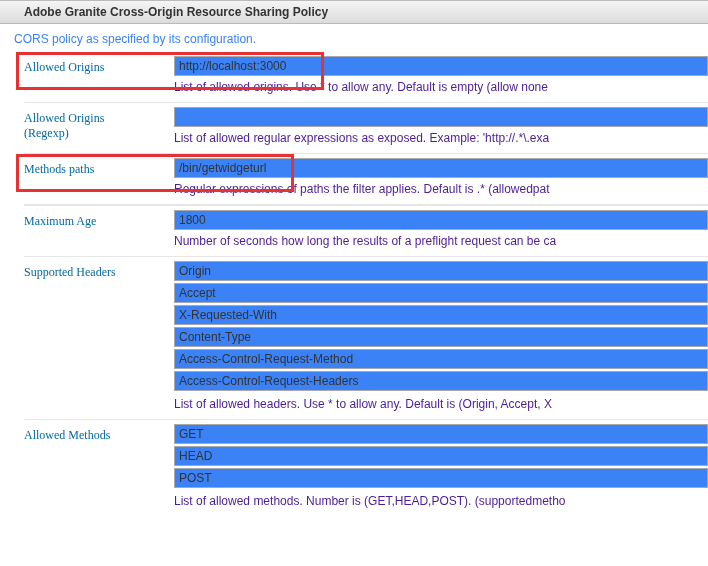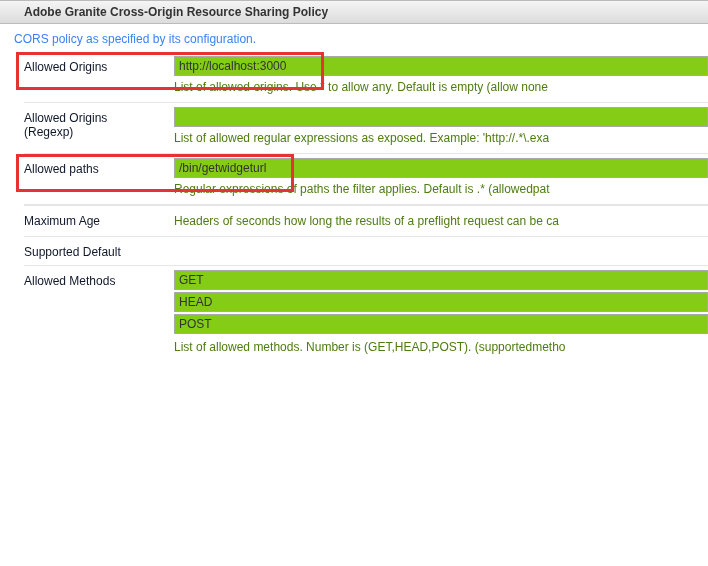--- a/index.html
+++ b/index.html
@@ -28,39 +28,40 @@
     padding: 0 0 10px 14px;
   }
   .row {
     display: flex;
     align-items: flex-start;
     padding: 4px 0 2px 0;
   }
   .label-cell {
     width: 160px;
     padding: 4px 8px 4px 10px;
-    color: #0f172a;
+    color: #0369a1;
+    font-family: Liberation Serif, serif;
   }
   .field-cell {
     flex: 1;
     min-width: 0;
   }
   .desc {
-    color: #4d7c0f;
+    color: #4c1d95;
     padding: 4px 0 6px 0;
     white-space: nowrap;
     overflow: hidden;
   }
   input.text-input {
     width: 100%;
     height: 20px;
     font-size: 12px;
     padding: 1px 4px;
     border: 1px solid #a9a9a9;
-    background: #84cc16;
+    background: #3b82f6;
     color: #333;
   }
   .multi-stack input.text-input {
     margin-bottom: 2px;
   }
   .sep {
     border-top: 1px solid #e6e6e6;
     margin-left: 10px;
   }
   .highlight-box {
@@ -98,40 +99,52 @@
         <span>(Regexp)</span>
       </div>
       <div class="field-cell">
         <input class="text-input" type="text" value="" style="">
         <div class="desc">List of allowed regular expressions as exposed. Example: 'http://.*\.exa</div>
       </div>
     </div>
     <div class="sep"></div>
 
     <div class="row">
-      <div class="label-cell">Allowed paths</div>
+      <div class="label-cell">Methods paths</div>
       <div class="field-cell">
         <input class="text-input" type="text" value="/bin/getwidgeturl" style="">
         <div class="desc">Regular expressions of paths the filter applies. Default is .* (allowedpat</div>
       </div>
     </div>
     <div class="sep"></div>
 
     <div class="sep"></div>
 
     <div class="row">
       <div class="label-cell">Maximum Age</div>
       <div class="field-cell">
-        <div class="desc">Headers of seconds how long the results of a preflight request can be ca</div>
+        <input class="text-input" type="text" value="1800" style="">
+        <div class="desc">Number of seconds how long the results of a preflight request can be ca</div>
       </div>
     </div>
     <div class="sep"></div>
 
     <div class="row">
-      <div class="label-cell">Supported Default</div>
+      <div class="label-cell">Supported Headers</div>
+      <div class="field-cell">
+        <div class="multi-stack">
+          <input class="text-input" type="text" value="Origin" style="">
+          <input class="text-input" type="text" value="Accept" style="">
+          <input class="text-input" type="text" value="X-Requested-With" style="">
+          <input class="text-input" type="text" value="Content-Type" style="">
+          <input class="text-input" type="text" value="Access-Control-Request-Method" style="">
+          <input class="text-input" type="text" value="Access-Control-Request-Headers" style="">
+        </div>
+        <div class="desc">List of allowed headers. Use * to allow any. Default is (Origin, Accept, X</div>
+      </div>
     </div>
     <div class="sep"></div>
 
     <div class="row">
       <div class="label-cell">Allowed Methods</div>
       <div class="field-cell">
         <div class="multi-stack">
           <input class="text-input" type="text" value="GET" style="">
           <input class="text-input" type="text" value="HEAD" style="">
           <input class="text-input" type="text" value="POST" style="">

